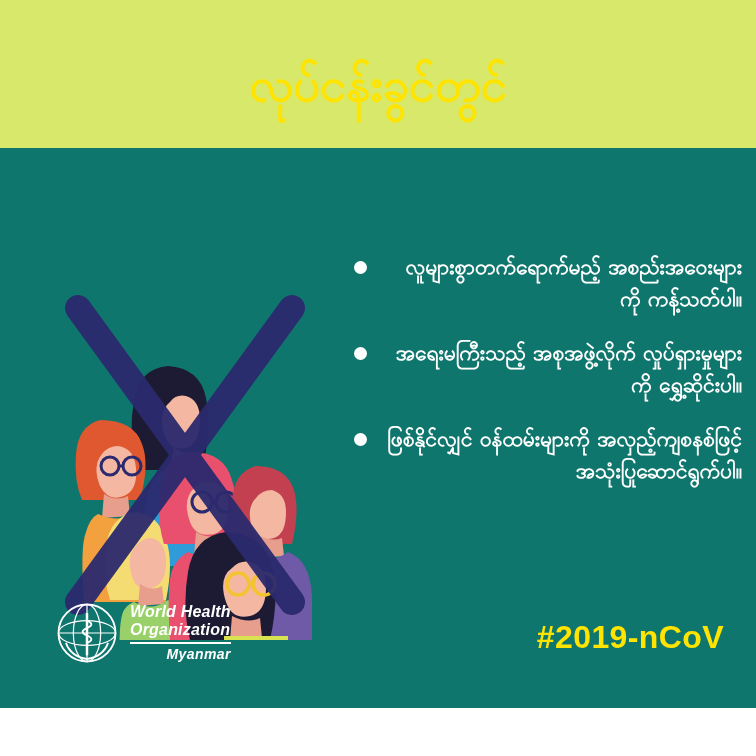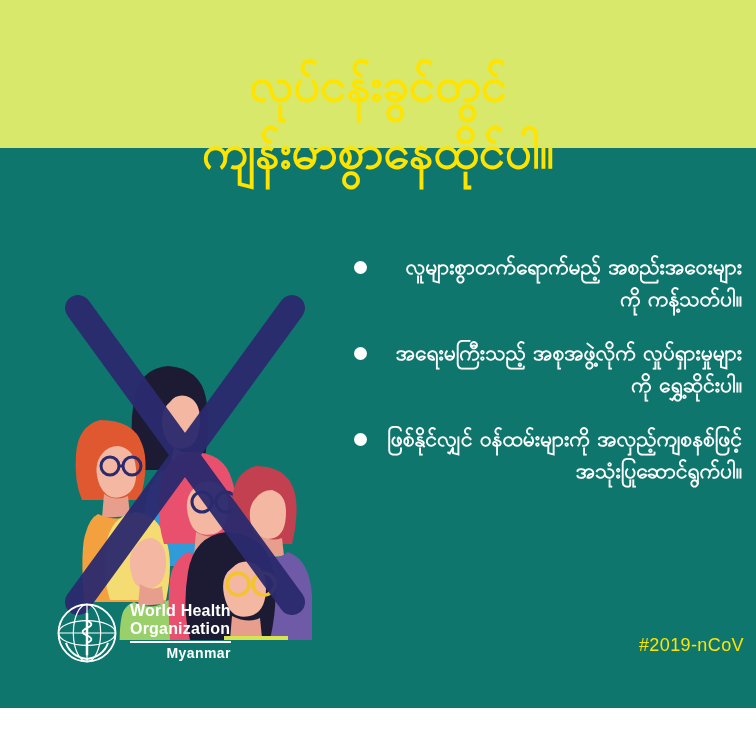--- a/index.html
+++ b/index.html
@@ -97,21 +97,23 @@
     height: 370px;
   }
   .illustration svg { display: block; }
 
   
   .who-logo {
     position: absolute;
     left: 56px;
     bottom: 44px;
     display: flex;
+    align-items: center;
     gap: 12px;
+    font-style: italic;
   }
   .who-emblem { width: 62px; height: 62px; }
   .who-text {
     color: #FFFFFF;
     font-family: "Liberation Sans", sans-serif;
     font-weight: bold;
     font-size: 16px;
     line-height: 1.12;
     letter-spacing: 0.2px;
   }
@@ -123,39 +125,38 @@
   }
   .who-text .country {
     font-size: 14px;
     text-align: right;
     letter-spacing: 0.4px;
   }
 
   
   .hashtag {
     position: absolute;
-    right: 40px;
+    right: 60px;
     bottom: 52px;
     color: #FFE400;
     font-family: "Liberation Sans", sans-serif;
-    font-weight: normal;
-    font-size: 18px;
+    font-weight: bold;
+    font-size: 32px;
     letter-spacing: 0.4px;
   }
 </style>
 </head>
 <body>
 
 <div id="poster">
 
   <div class="top-banner"></div>
 
   <div class="headline">
     <span class="l1">လုပ်ငန်းခွင်တွင်</span>
-    <span class="l2">ကျန်းမာစွာနေထိုင်ပါ။</span>
   </div>
 
   <div class="illustration">
     <svg width="290" height="370" viewBox="0 0 290 370" xmlns="http://www.w3.org/2000/svg">
       <defs>
         <clipPath id="clipAll">
             <rect x="0" y="0" width="290" height="370"></rect>
           </clipPath>
       </defs>
       <g clip-path="url(#clipAll)">

